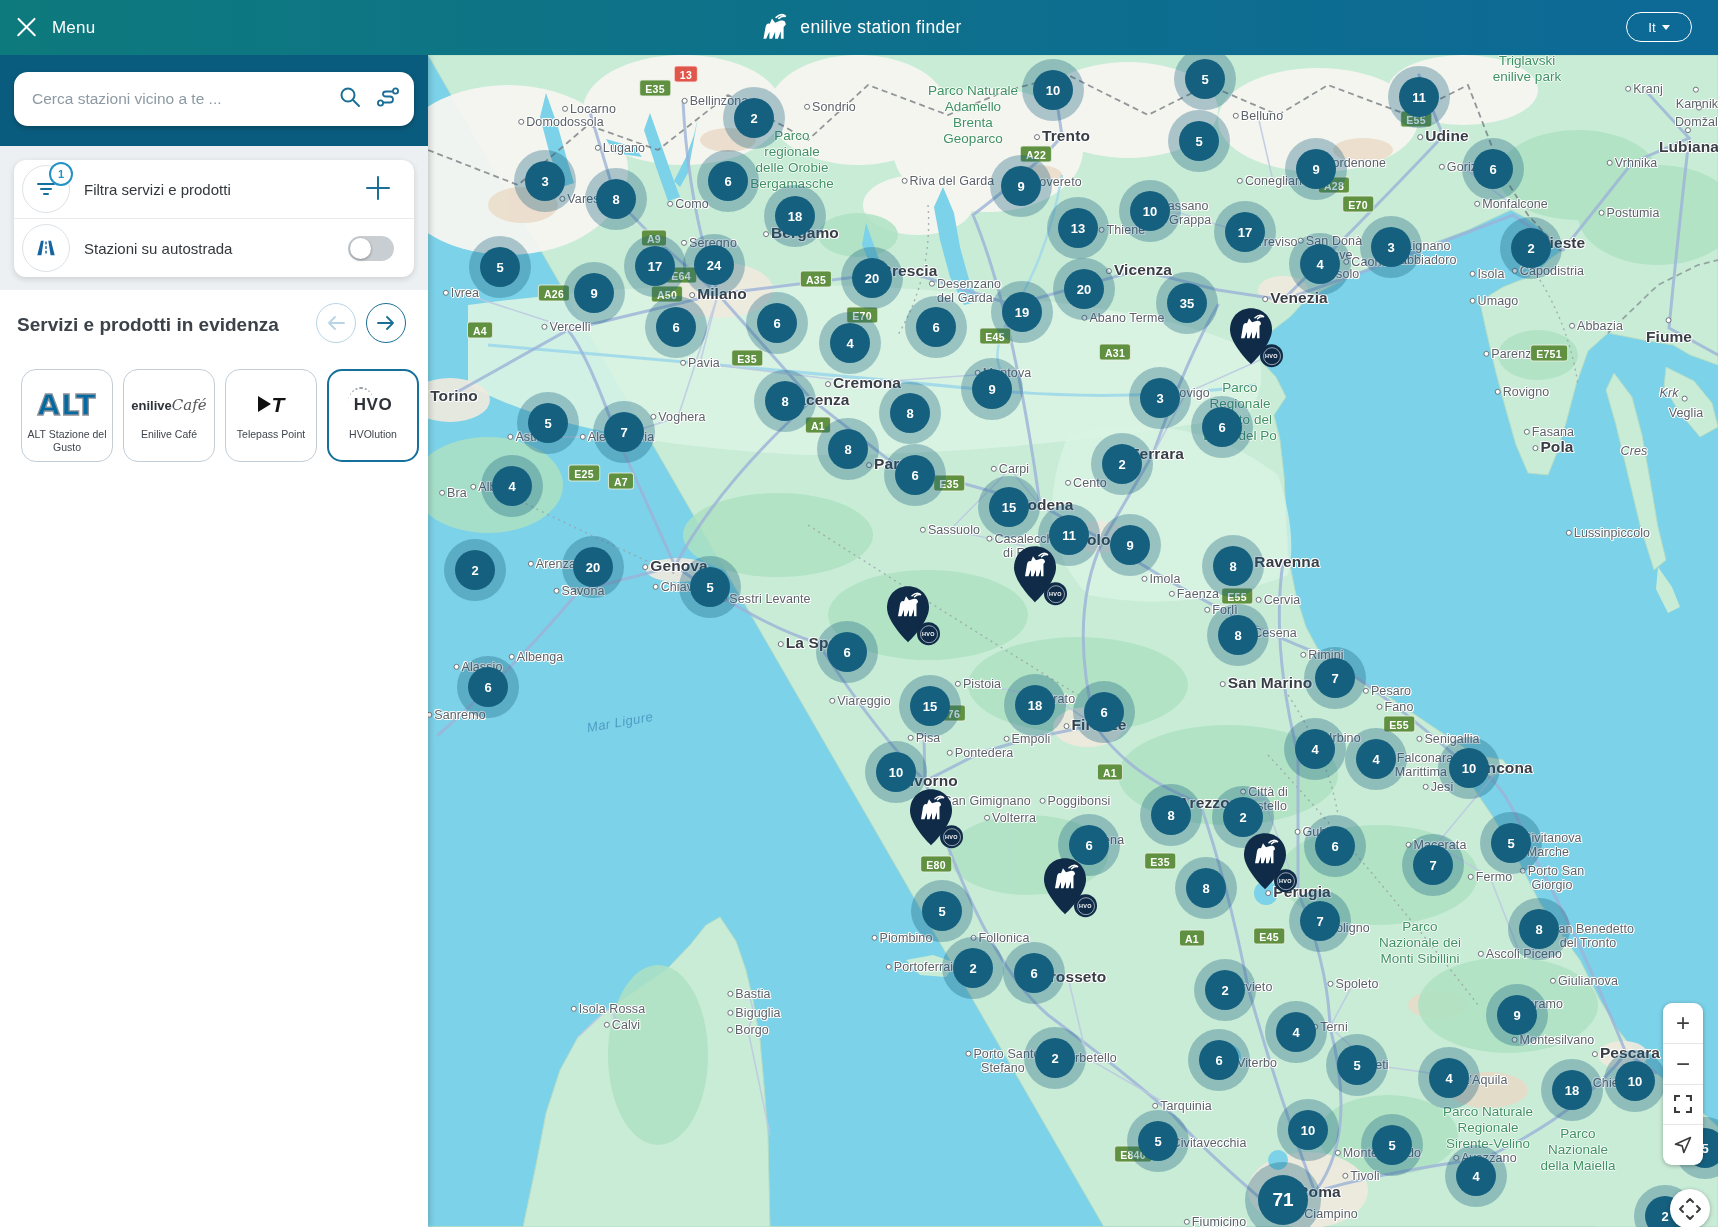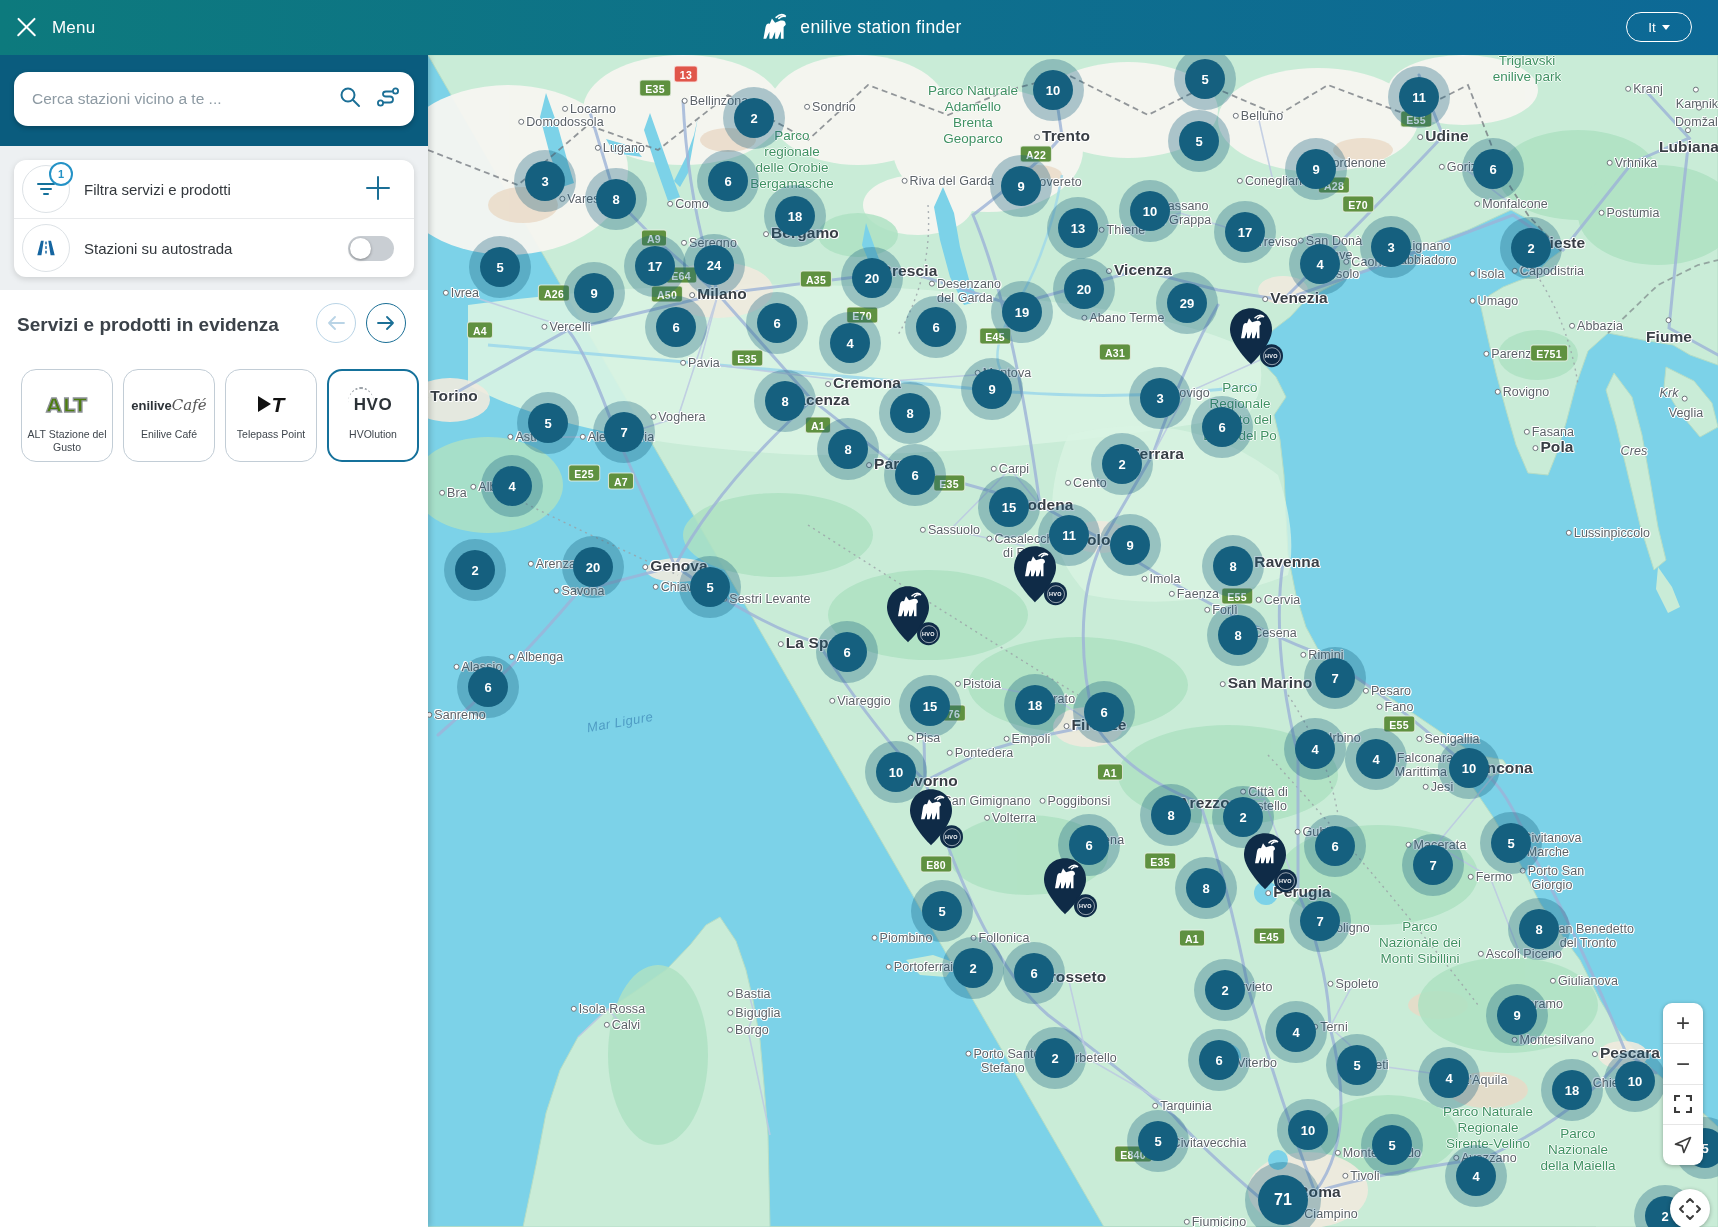--- a/index.html
+++ b/index.html
@@ -53,21 +53,21 @@
   .arrow-btn{position:absolute;top:13px;width:38px;height:38px;border-radius:50%;background:#fff;display:flex;align-items:center;justify-content:center;cursor:pointer;}
   .arrow-btn svg{display:block;}
   #arrow-prev{right:72px;border:1.5px solid #b9d4e6;}
   #arrow-next{right:22px;border:1.5px solid #1b6f96;}
   #cards-row{position:absolute;left:21px;top:79px;display:flex;gap:10px;}
   .svc-card{width:92px;height:93px;background:#fff;border:1px solid #c2cdd6;border-radius:15px;cursor:pointer;
     display:flex;flex-direction:column;align-items:center;justify-content:flex-start;box-sizing:border-box;padding-top:18px;}
   .svc-card.selected{border:2px solid #15719b;padding-top:17px;}
   .svc-logo{height:34px;display:flex;align-items:center;justify-content:center;}
   .svc-label{font-size:10.5px;color:#3f464d;text-align:center;line-height:1.25;margin-top:6px;padding:0 4px;}
-  .logo-alt{font-size:20px;font-weight:800;color:#4d7c0f;-webkit-text-stroke:1.3px #8d9298;letter-spacing:1px;font-family:"DejaVu Sans",sans-serif;}
+  .logo-alt{font-size:29px;font-weight:800;color:#0369a1;-webkit-text-stroke:1.3px #8d9298;letter-spacing:1px;font-family:"DejaVu Sans",sans-serif;}
   .logo-cafe{font-size:13px;font-weight:800;color:#2c3237;}
   .logo-cafe em{font-family:"DejaVu Serif",serif;font-weight:400;font-style:italic;font-size:15px;color:#555;}
   .logo-tp{font-size:21px;font-weight:800;color:#111;font-style:italic;}
   .logo-tp .tri{display:inline-block;width:0;height:0;border-top:8px solid transparent;border-bottom:8px solid transparent;border-left:13px solid #111;margin-right:1px;}
   .logo-hvo{position:relative;font-size:17px;font-weight:700;color:#2c3237;letter-spacing:.5px;}
   .logo-hvo:before{content:"";position:absolute;left:-6px;top:-8px;width:26px;height:14px;border-top:2.5px dotted #9aa0a6;border-radius:50% 50% 0 0/100% 100% 0 0;}
 
   
   #map{position:absolute;left:428px;top:55px;width:1290px;height:1172px;overflow:hidden;background:#7cd2e8;}
   #map svg.base{position:absolute;left:0;top:0;z-index:0;}
@@ -81,21 +81,21 @@
     white-space:pre-line;text-align:center;line-height:1.18;
     text-shadow:1px 0 0 rgba(255,255,255,.8),-1px 0 0 rgba(255,255,255,.8),0 1px 0 rgba(255,255,255,.8),0 -1px 0 rgba(255,255,255,.8);}
   .sealabel{position:absolute;z-index:1;transform:translate(-50%,-50%) rotate(-10deg);font-style:italic;font-size:13px;color:#4f9cc4;letter-spacing:.5px;}
   .roadbadge{position:absolute;z-index:2;transform:translate(-50%,-50%);background:#5f9140;color:#fff;font-size:10.5px;
     font-weight:700;padding:1.5px 5px;border-radius:3px;border:1px solid rgba(255,255,255,.75);letter-spacing:.3px;}
   .roadbadge.red{background:#e0564a;}
   .cluster{position:absolute;z-index:3;transform:translate(-50%,-50%);cursor:pointer;}
   .cluster .halo{position:absolute;left:50%;top:50%;transform:translate(-50%,-50%);width:62px;height:62px;border-radius:50%;background:rgba(24,96,128,.33);}
   .cluster .core{position:absolute;left:50%;top:50%;transform:translate(-50%,-50%);width:40px;height:40px;border-radius:50%;
     background:#15607f;display:flex;align-items:center;justify-content:center;color:#fff;font-size:13px;font-weight:700;}
-  .cluster.big .halo{width:76px;height:76px;} .cluster.big .core{width:50px;height:50px;font-size:16px;}
+  .cluster.big .halo{width:76px;height:76px;} .cluster.big .core{width:50px;height:50px;font-size:19px;}
   .hvopin{position:absolute;z-index:4;transform:translate(-50%,-40%);cursor:pointer;}
   .hvopin .badge{position:absolute;right:-9px;bottom:2px;width:23px;height:23px;border-radius:50%;background:#0f2b47;
     display:flex;align-items:center;justify-content:center;color:#fff;font-size:5.5px;font-weight:700;letter-spacing:.3px;}
   .hvopin .badge:before{content:"";position:absolute;inset:2.5px;border:1px solid rgba(255,255,255,.55);border-radius:50%;}
 
   
   #ctrl-strip{position:absolute;left:1235px;top:948px;width:40px;height:162px;background:#fff;border-radius:9px;
     box-shadow:0 1px 4px rgba(0,0,0,.3);z-index:6;display:flex;flex-direction:column;}
   .ctrl-btn{flex:1;display:flex;align-items:center;justify-content:center;cursor:pointer;color:#444;}
   .ctrl-btn + .ctrl-btn{border-top:1px solid #e6e6e6;}
@@ -658,21 +658,21 @@
         <div class="cluster" style="left: 656px; top: 234px;">
           <div class="halo"></div>
           <div class="core">20</div>
         </div>
         <div class="cluster" style="left: 594px; top: 257px;">
           <div class="halo"></div>
           <div class="core">19</div>
         </div>
         <div class="cluster" style="left: 759px; top: 248px;">
           <div class="halo"></div>
-          <div class="core">29</div>
+          <div class="core">35</div>
         </div>
         <div class="cluster" style="left: 508px; top: 272px;">
           <div class="halo"></div>
           <div class="core">6</div>
         </div>
         <div class="cluster" style="left: 422px; top: 288px;">
           <div class="halo"></div>
           <div class="core">4</div>
         </div>
         <div class="cluster" style="left: 991px; top: 42px;">

